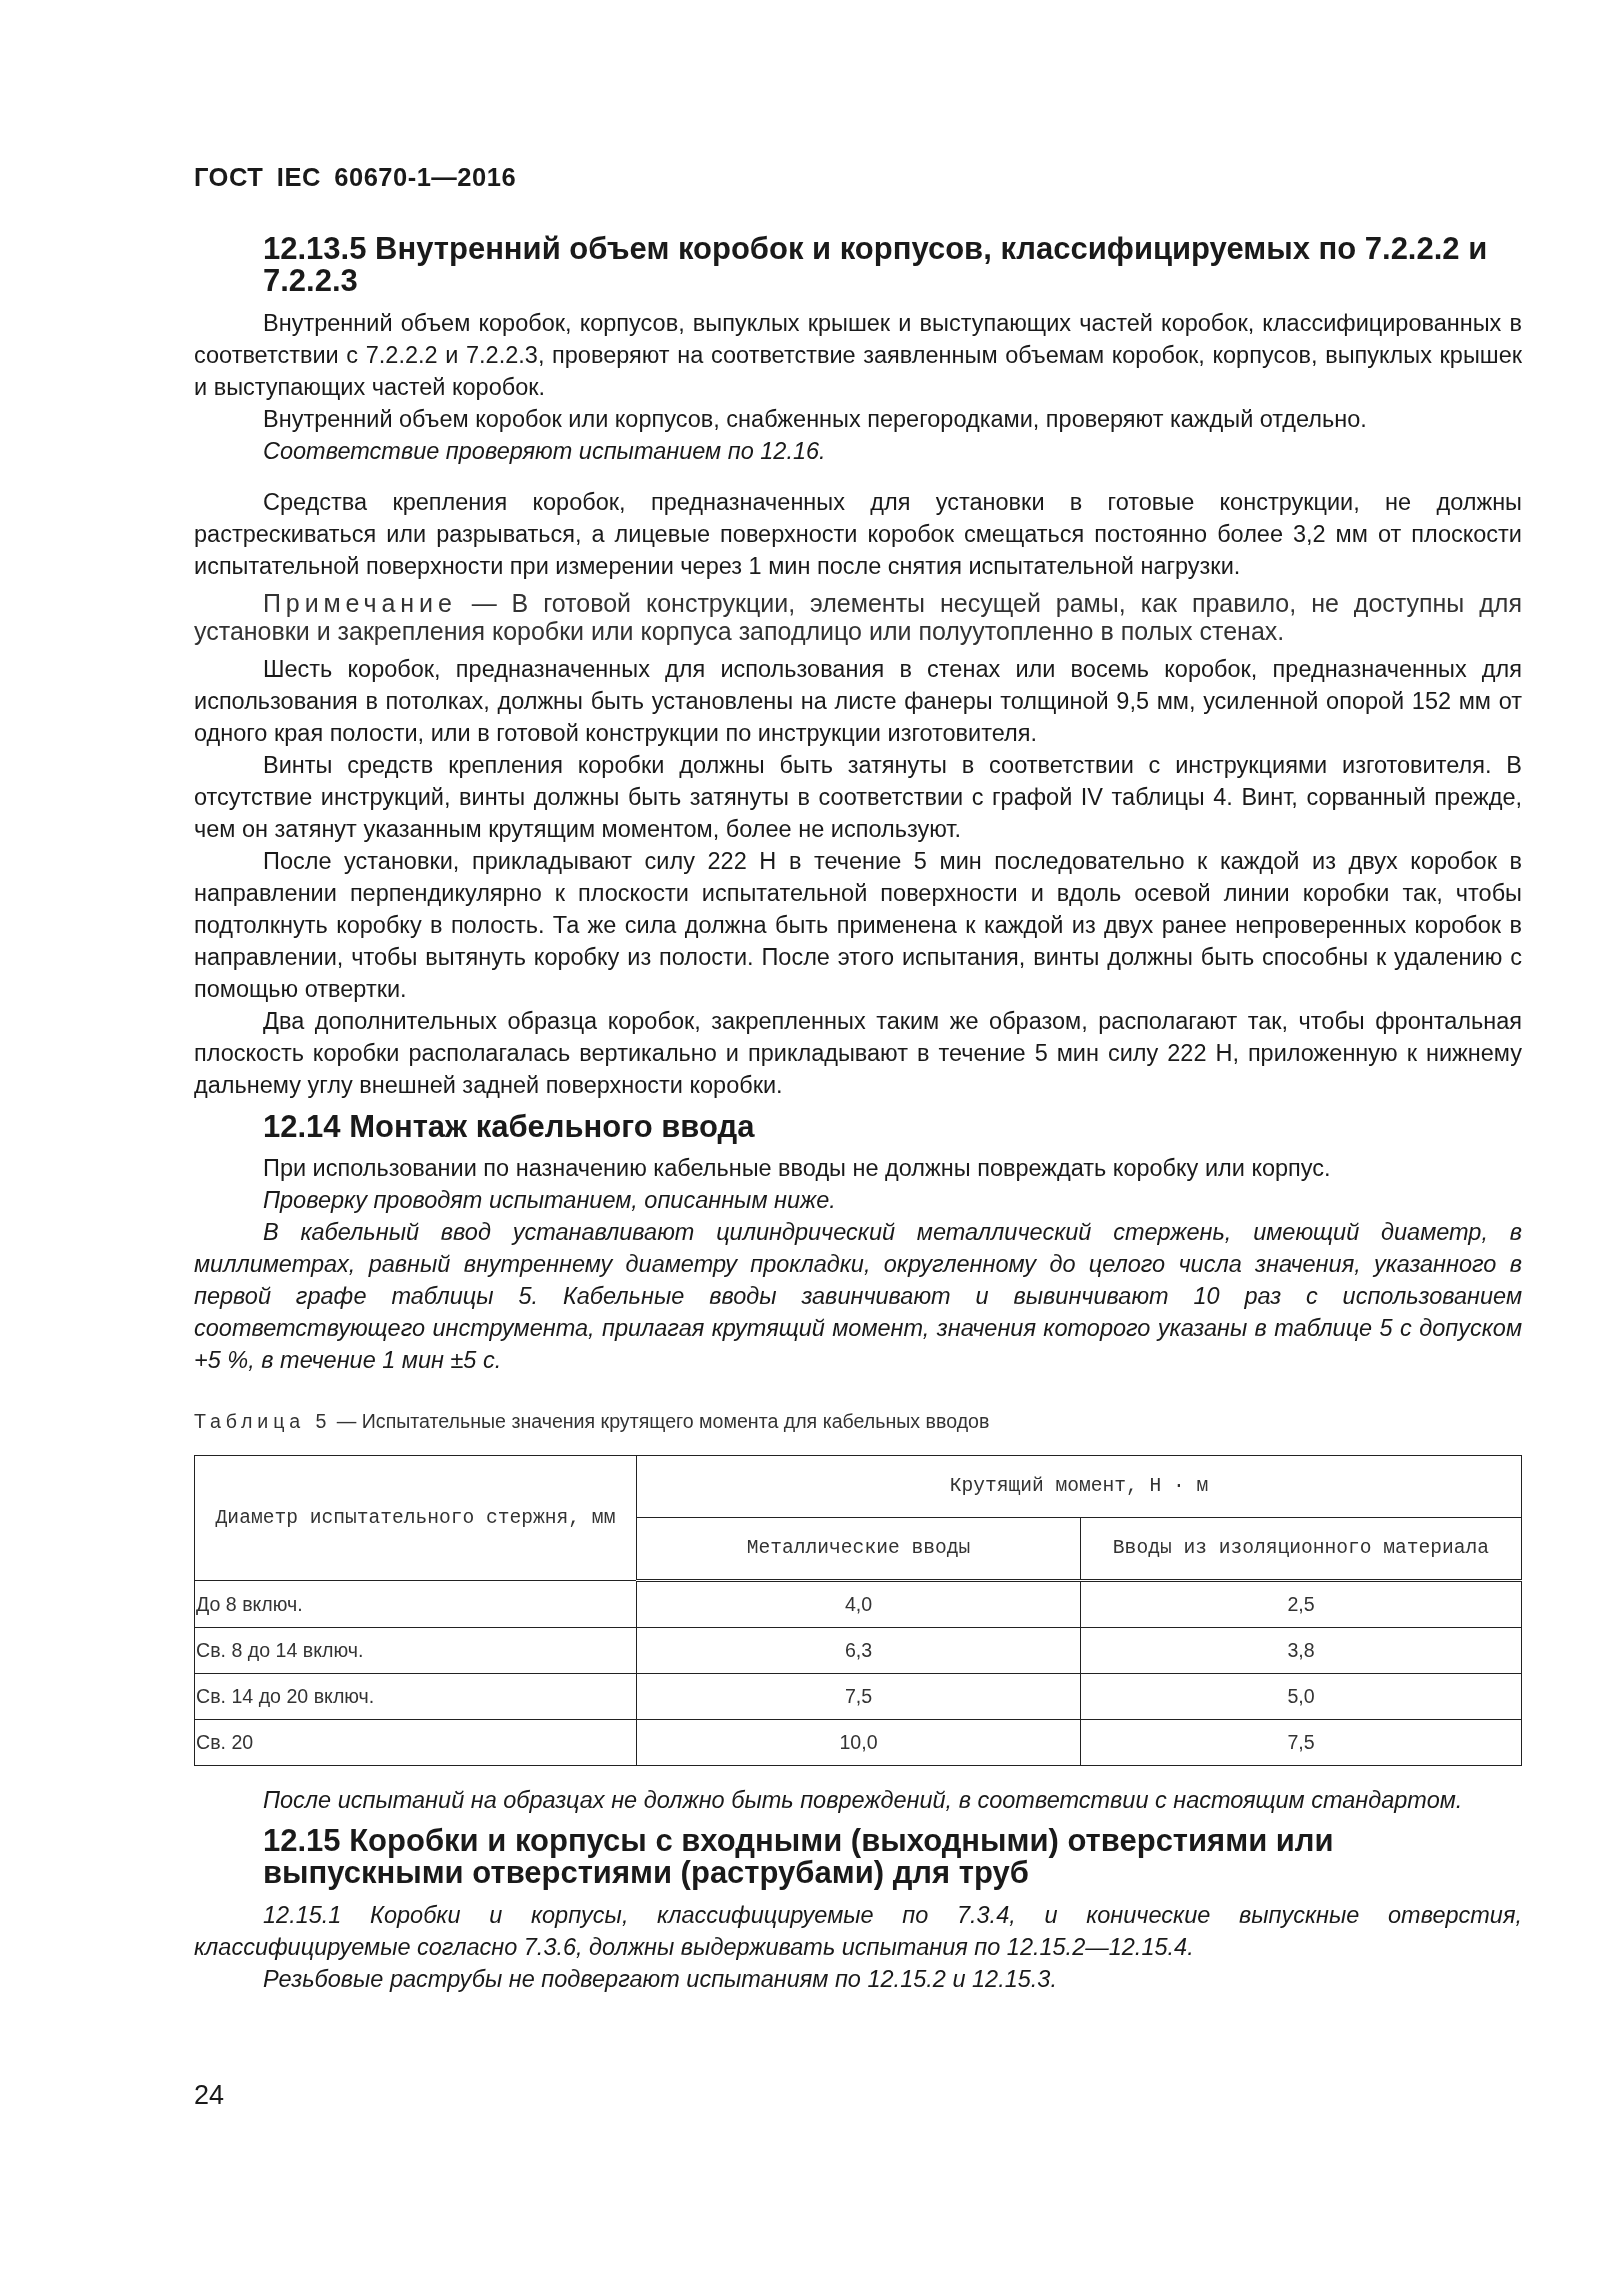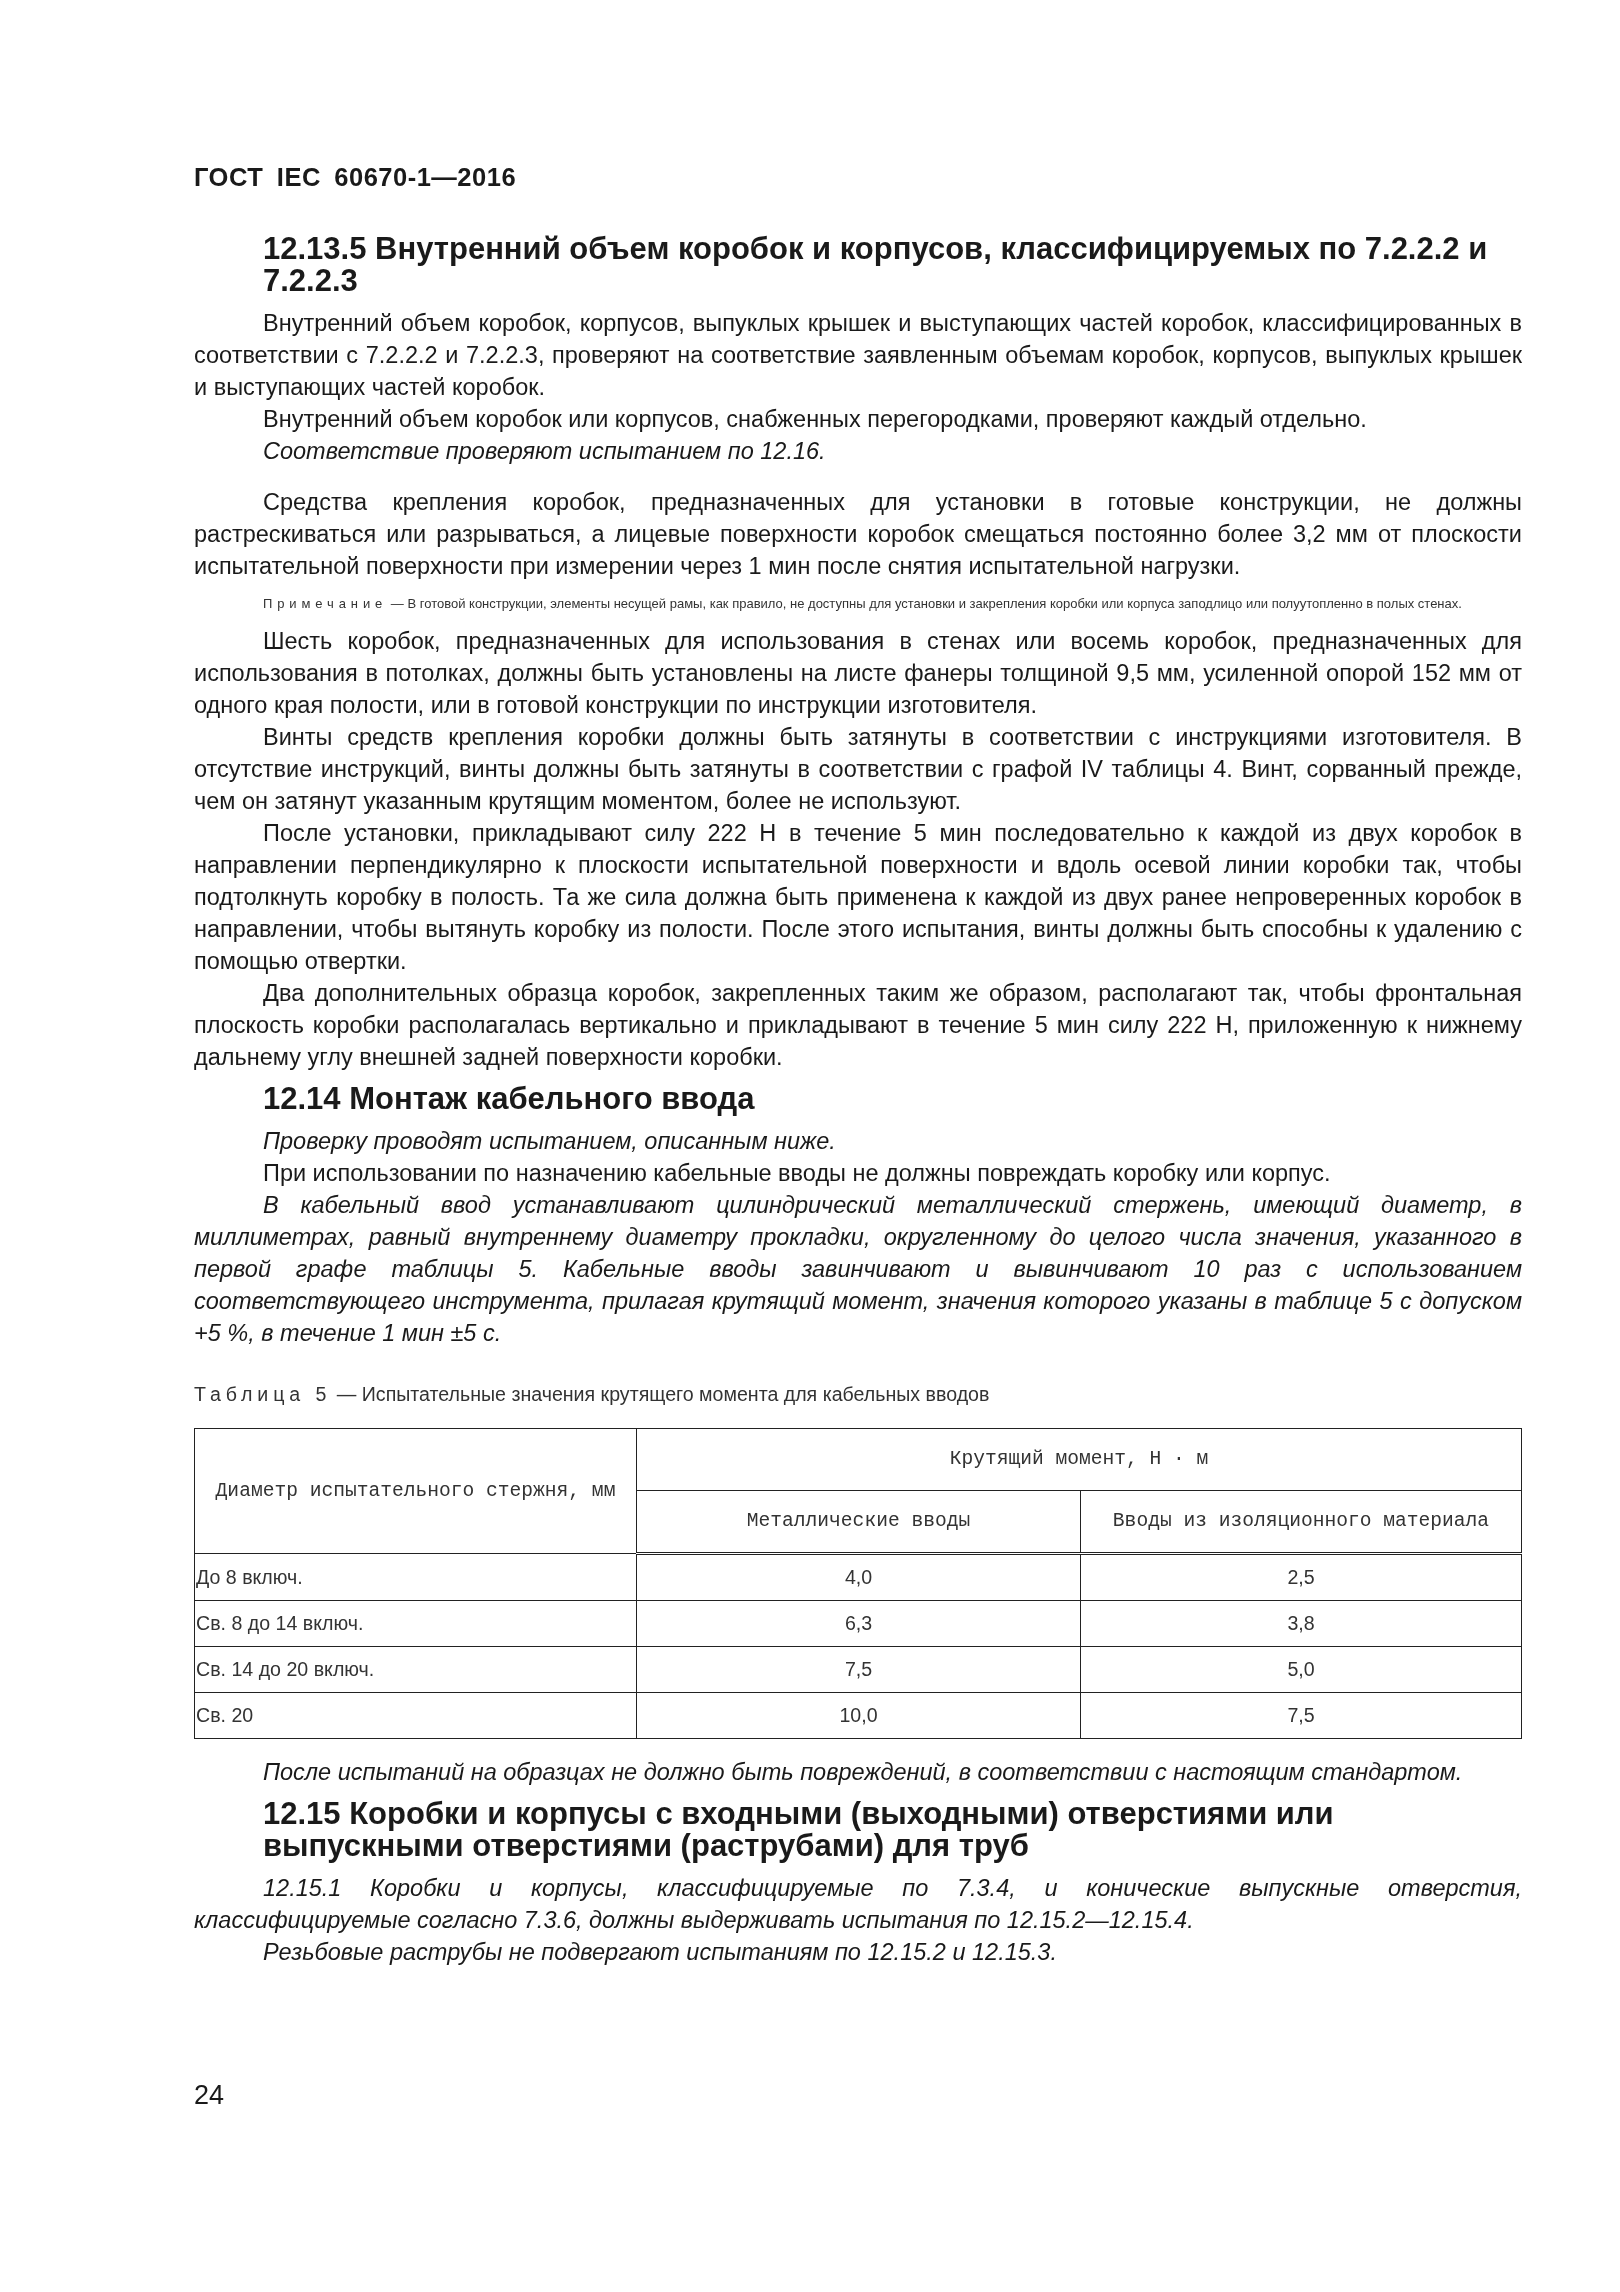--- a/index.html
+++ b/index.html
@@ -4,21 +4,21 @@
 <style>
   html, body { margin: 0; padding: 0; background: #ffffff; }
   body { width: 1620px; height: 2293px; position: relative; overflow: hidden;
          font-family: "Liberation Sans", "DejaVu Sans", sans-serif; color: #1a1a1a; }
   .doc-header { position: absolute; left: 194px; top: 163px; font-weight: bold; font-size: 25.5px; letter-spacing: 0.5px; word-spacing: 5.9px; }
   .content { position: absolute; left: 194px; top: 233px; width: 1328px; font-size: 23.5px; line-height: 32px; }
   .h { font-weight: bold; font-size: 31px; margin: 0; padding-left: 69px; }
   .p { margin: 0; text-indent: 69px; text-align: justify; }
   .it { font-style: italic; }
   .gap { height: 9.8px; }
-  .note { font-size: 13px; line-height: 27.4px; margin: 7.8px 0 7.8px 0; text-indent: 69px; text-align: justify; color: #333; }
+  .note { font-size: 25px; line-height: 27.4px; margin: 7.8px 0 7.8px 0; text-indent: 69px; text-align: justify; color: #333; }
   .note .lbl { letter-spacing: 4.9px; }
   .caption { font-size: 19.6px; margin: 29px 0 17.6px 0; color: #333; }
   .caption .lbl { letter-spacing: 4.9px; }
   table.t5 { width: 1328px; border-collapse: collapse; font-size: 19.6px; color: #333; }
   table.t5 td, table.t5 th { border: 1.5px solid #222; font-weight: normal; text-align: center; }
   table.t5 th { height: 59px; font-family: Liberation Mono, monospace; }
   table.t5 thead tr:last-child th { border-bottom: 3.9px double #222; }
   table.t5 th.c0 { width: 439px; }
   table.t5 th.c1 { width: 441px; }
   table.t5 td { height: 43px; }
@@ -44,22 +44,22 @@
   <p class="p">Средства крепления коробок, предназначенных для установки в готовые конструкции, не должны растрескиваться или разрываться, а лицевые поверхности коробок смещаться постоянно более 3,2 мм от плоскости испытательной поверхности при измерении через 1 мин после снятия испытательной нагрузки.</p>
   <p class="note"><span class="lbl">Примечание</span><span> — В готовой конструкции, элементы несущей рамы, как правило, не доступны для установки и закрепления коробки или корпуса заподлицо или полуутопленно в полых стенах.</span></p>
   <p class="p">Шесть коробок, предназначенных для использования в стенах или восемь коробок, предназначенных для использования в потолках, должны быть установлены на листе фанеры толщиной 9,5 мм, усиленной опорой 152 мм от одного края полости, или в готовой конструкции по инструкции изготовителя.</p>
   <p class="p">Винты средств крепления коробки должны быть затянуты в соответствии с инструкциями изготовителя. В отсутствие инструкций, винты должны быть затянуты в соответствии с графой IV таблицы 4. Винт, сорванный прежде, чем он затянут указанным крутящим моментом, более не используют.</p>
   <p class="p">После установки, прикладывают силу 222 Н в течение 5 мин последовательно к каждой из двух коробок в направлении перпендикулярно к плоскости испытательной поверхности и вдоль осевой линии коробки так, чтобы подтолкнуть коробку в полость. Та же сила должна быть применена к каждой из двух ранее непроверенных коробок в направлении, чтобы вытянуть коробку из полости. После этого испытания, винты должны быть способны к удалению с помощью отвертки.</p>
   <p class="p">Два дополнительных образца коробок, закрепленных таким же образом, располагают так, чтобы фронтальная плоскость коробки располагалась вертикально и прикладывают в течение 5 мин силу 222 Н, приложенную к нижнему дальнему углу внешней задней поверхности коробки.</p>
   <div class="gap"></div>
 
   <p class="h">12.14  Монтаж кабельного ввода</p>
   <div class="gap"></div>
+  <p class="p">При использовании по назначению кабельные вводы не должны повреждать коробку или корпус.</p>
   <p class="p it">Проверку проводят испытанием, описанным ниже.</p>
-  <p class="p">При использовании по назначению кабельные вводы не должны повреждать коробку или корпус.</p>
   <p class="p it">В кабельный ввод устанавливают цилиндрический металлический стержень, имеющий диаметр, в миллиметрах, равный внутреннему диаметру прокладки, округленному до целого числа значения, указанного в первой графе таблицы 5. Кабельные вводы завинчивают и вывинчивают 10 раз с использованием соответствующего инструмента, прилагая крутящий момент, значения которого указаны в таблице 5 с допуском +5 %, в течение 1 мин ±5 с.</p>
 
   <p class="caption"><span class="lbl">Таблица 5</span><span> — Испытательные значения крутящего момента для кабельных вводов</span></p>
   <table class="t5">
     <thead>
       <tr>
         <th class="c0" rowspan="2">Диаметр испытательного стержня, мм</th>
         <th colspan="2">Крутящий момент, Н · м</th>
       </tr>
       <tr>

